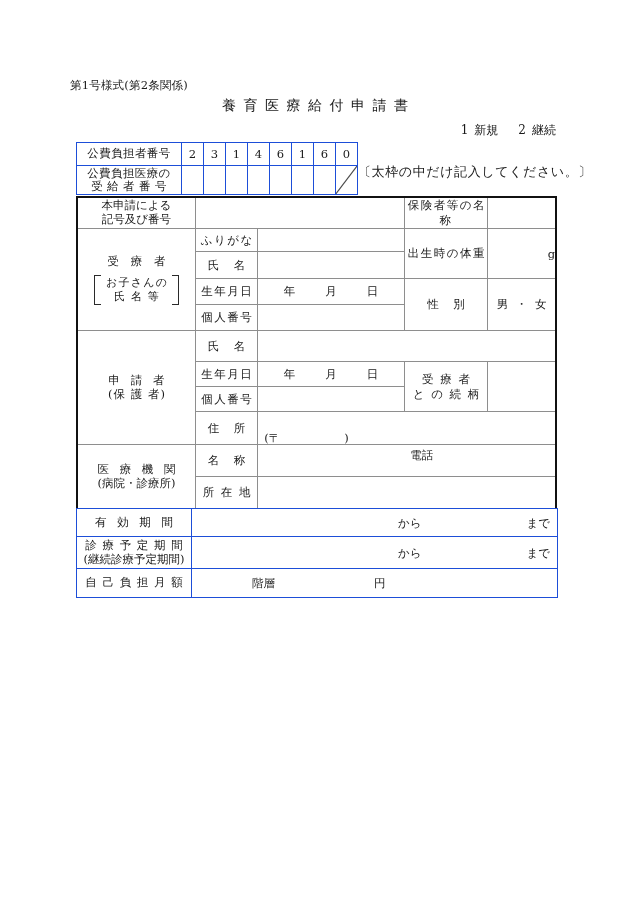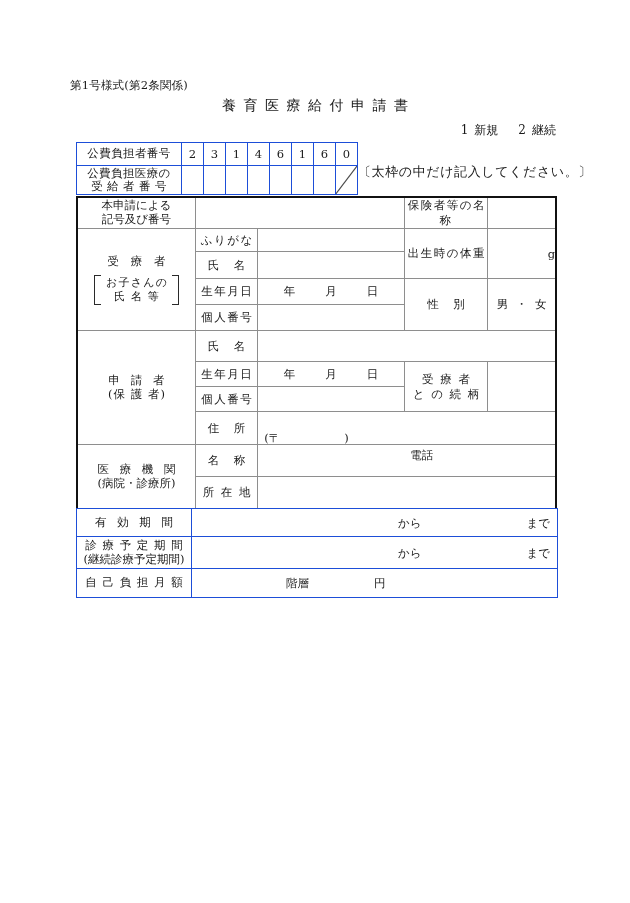--- a/index.html
+++ b/index.html
@@ -240,21 +240,21 @@
     top: 50%;
     transform: translateY(-50%);
     margin-left: 47px;
   }
   .amount-body {
     position: relative;
     height: 100%;
   }
   .amount-body .tier {
     position: absolute;
-    left: 94px;
+    left: 60px;
     top: 50%;
     transform: translateY(-50%);
   }
   .amount-body .yen {
     position: absolute;
     left: 182px;
     top: 50%;
     transform: translateY(-50%);
   }
 

